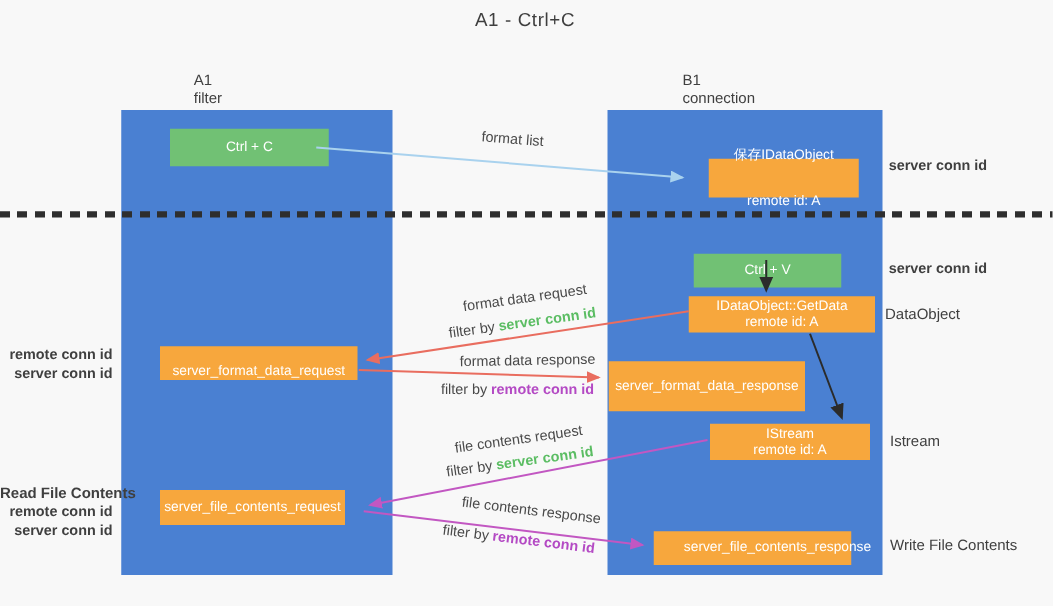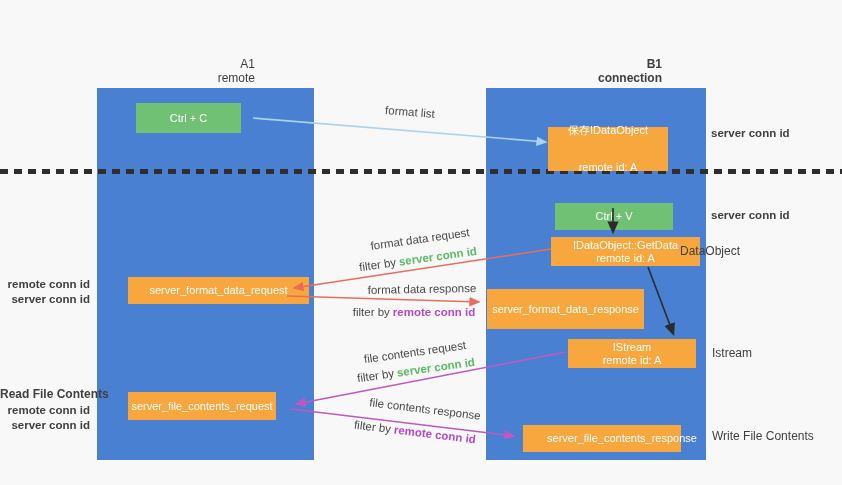--- a/index.html
+++ b/index.html
@@ -8,21 +8,21 @@
     background:#f8f8f8;
     font-family:"Liberation Sans","DejaVu Sans",sans-serif;
     color:#3a3a3a;
   }
   .abs{position:absolute;}
   .title{
     left:330px;top:6px;width:180px;text-align:center;
     font-size:15px;line-height:22px;color:#3f3f3f;letter-spacing:.5px;
   }
   .lane-header{
-    text-align:right;font-size:12px;line-height:14px;color:#404040;
+    text-align:left;font-size:12px;line-height:14px;color:#404040;
   }
   .lane{
     background:#4a80d2;
   }
   .separator{
     left:0;top:169px;width:842px;height:5px;
     background:repeating-linear-gradient(90deg,#2e2e2e 0 8px,transparent 8px 14px);
   }
   .node{
     display:flex;flex-direction:column;align-items:center;justify-content:center;
@@ -39,55 +39,56 @@
   .flow-label .accent-green,.flow-label .accent-purple{margin-left:3px;}
   .side-label{font-size:12px;color:#3f3f3f;white-space:nowrap;}
   .side-label.small{font-size:11.5px;font-weight:bold;}
   .left-col{left:0;width:90px;text-align:right;}
   svg.arrows{left:0;top:0;pointer-events:none;}
 </style>
 </head>
 <body>
 
 <div class="abs title">
+  <div>A1 - Ctrl+C</div>
 </div>
 
 <div class="abs lane-header" style="left:155px;top:57px;width:100px;">
   <div>A1</div>
-  <div>remote</div>
+  <div>filter</div>
 </div>
-<div class="abs lane-header" style="left:562px;top:57px;width:100px;font-weight:bold;">
+<div class="abs lane-header" style="left:546px;top:57px;width:100px;">
   <div>B1</div>
   <div>connection</div>
 </div>
 
 <div class="abs lane" style="left:97px;top:88px;width:217px;height:372px;"></div>
 <div class="abs lane" style="left:486px;top:88px;width:220px;height:372px;"></div>
 
 <div class="abs separator"></div>
 
-<div class="abs node green" style="left:136px;top:103px;width:105px;height:30px;">
+<div class="abs node green" style="left:136px;top:103px;width:127px;height:30px;">
   <div>Ctrl + C</div>
 </div>
 
-<div class="abs node orange" style="left:548px;top:127px;width:120px;height:44px;gap:24px;">
+<div class="abs node orange" style="left:567px;top:127px;width:120px;height:31px;gap:24px;">
   <div>保存IDataObject</div>
   <div>remote id: A</div>
 </div>
 
 <div class="abs node green" style="left:555px;top:180px;width:118px;height:27px;margin-top:23px;">
   <div>Ctrl + V</div>
 </div>
 
 <div class="abs node orange" style="left:551px;top:237px;width:149px;height:29px;">
   <div>IDataObject::GetData</div>
   <div>remote id: A</div>
 </div>
 
-<div class="abs node orange" style="left:128px;top:277px;width:181px;height:27px;">
+<div class="abs node orange" style="left:128px;top:277px;width:158px;height:27px;justify-content:flex-end;">
   <div>server_format_data_request</div>
 </div>
 
 <div class="abs node orange" style="left:487px;top:289px;width:157px;height:40px;">
   <div>server_format_data_response</div>
 </div>
 
 <div class="abs node orange" style="left:568px;top:339px;width:128px;height:29px;">
   <div>IStream</div>
   <div>remote id: A</div>
@@ -132,21 +133,21 @@
 <div class="abs flow-label" style="left:336px;top:426px;width:158px;transform:rotate(7deg);">
   <span>filter by</span><span class="accent-purple">remote conn id</span>
 </div>
 
 <div class="abs side-label small txt-green" style="left:711px;top:127px;">
   <span>server conn id</span>
 </div>
 <div class="abs side-label small txt-green" style="left:711px;top:209px;">
   <span>server conn id</span>
 </div>
-<div class="abs side-label" style="left:680px;top:244px;">
+<div class="abs side-label" style="left:708px;top:244px;">
   <span>DataObject</span>
 </div>
 <div class="abs side-label" style="left:712px;top:346px;">
   <span>Istream</span>
 </div>
 <div class="abs side-label" style="left:712px;top:429px;text-align:center;">
   <span>Write File Contents</span>
 </div>
 
 <div class="abs side-label small txt-purple left-col" style="top:278px;">

